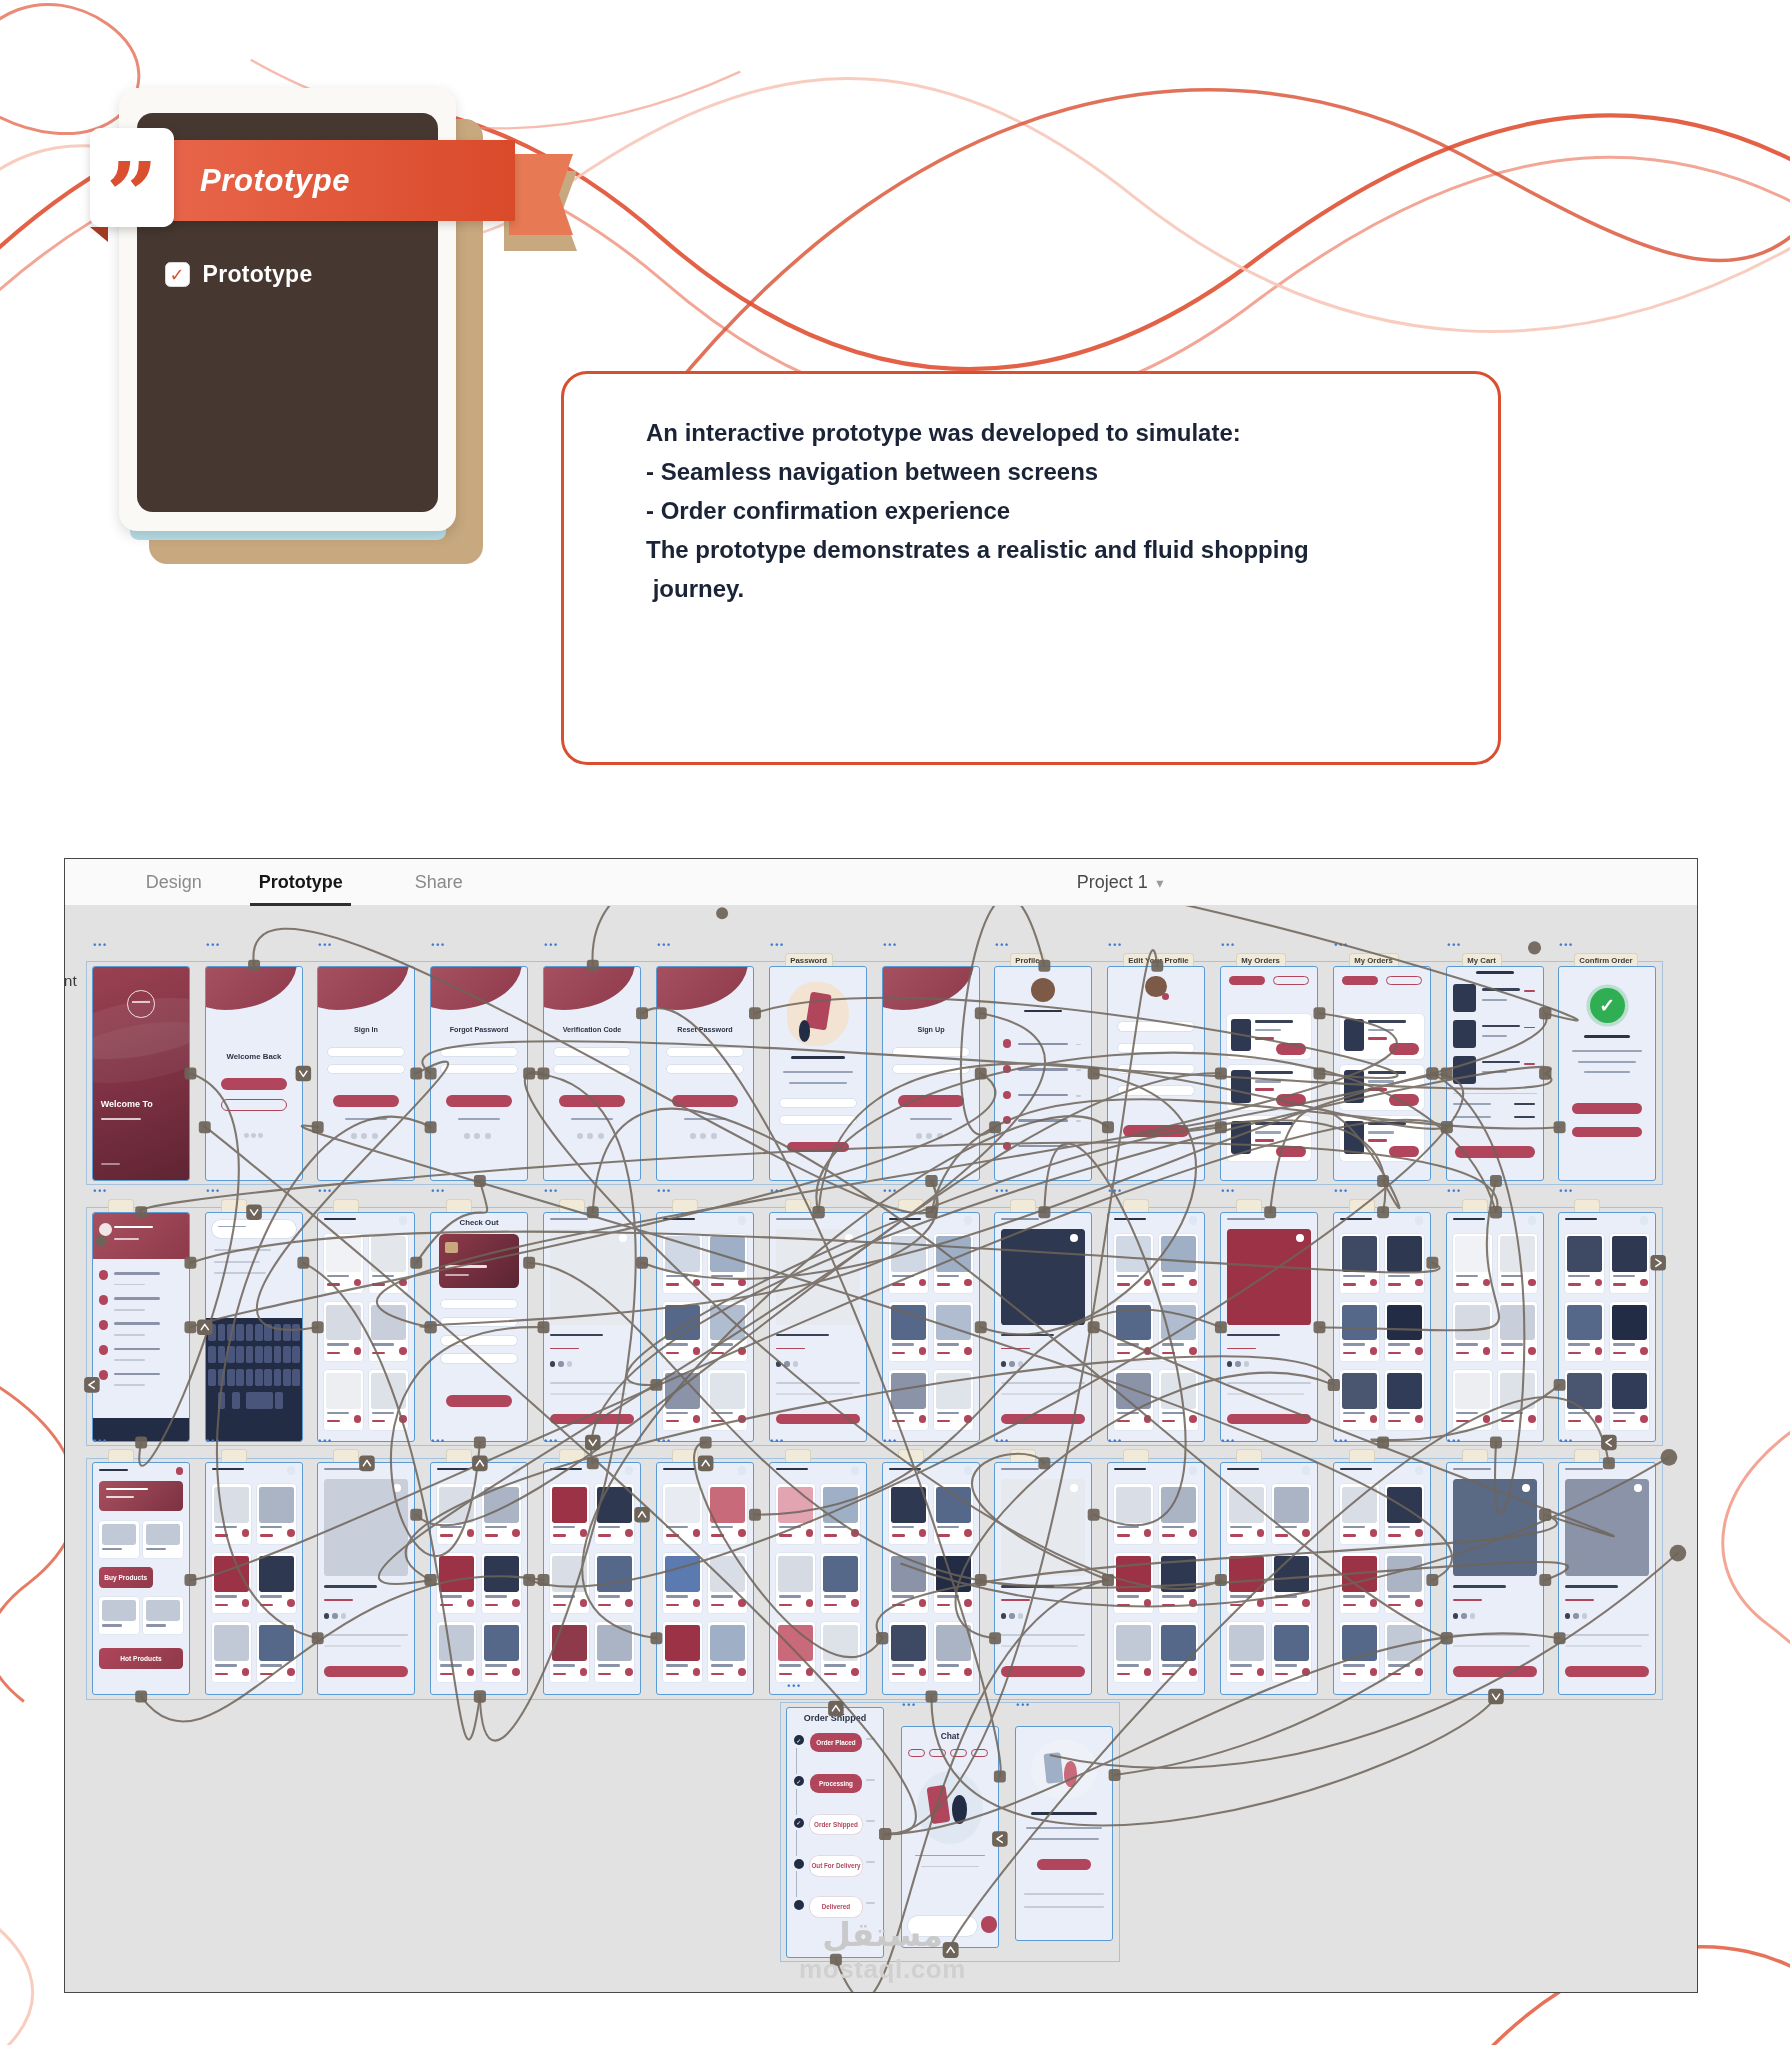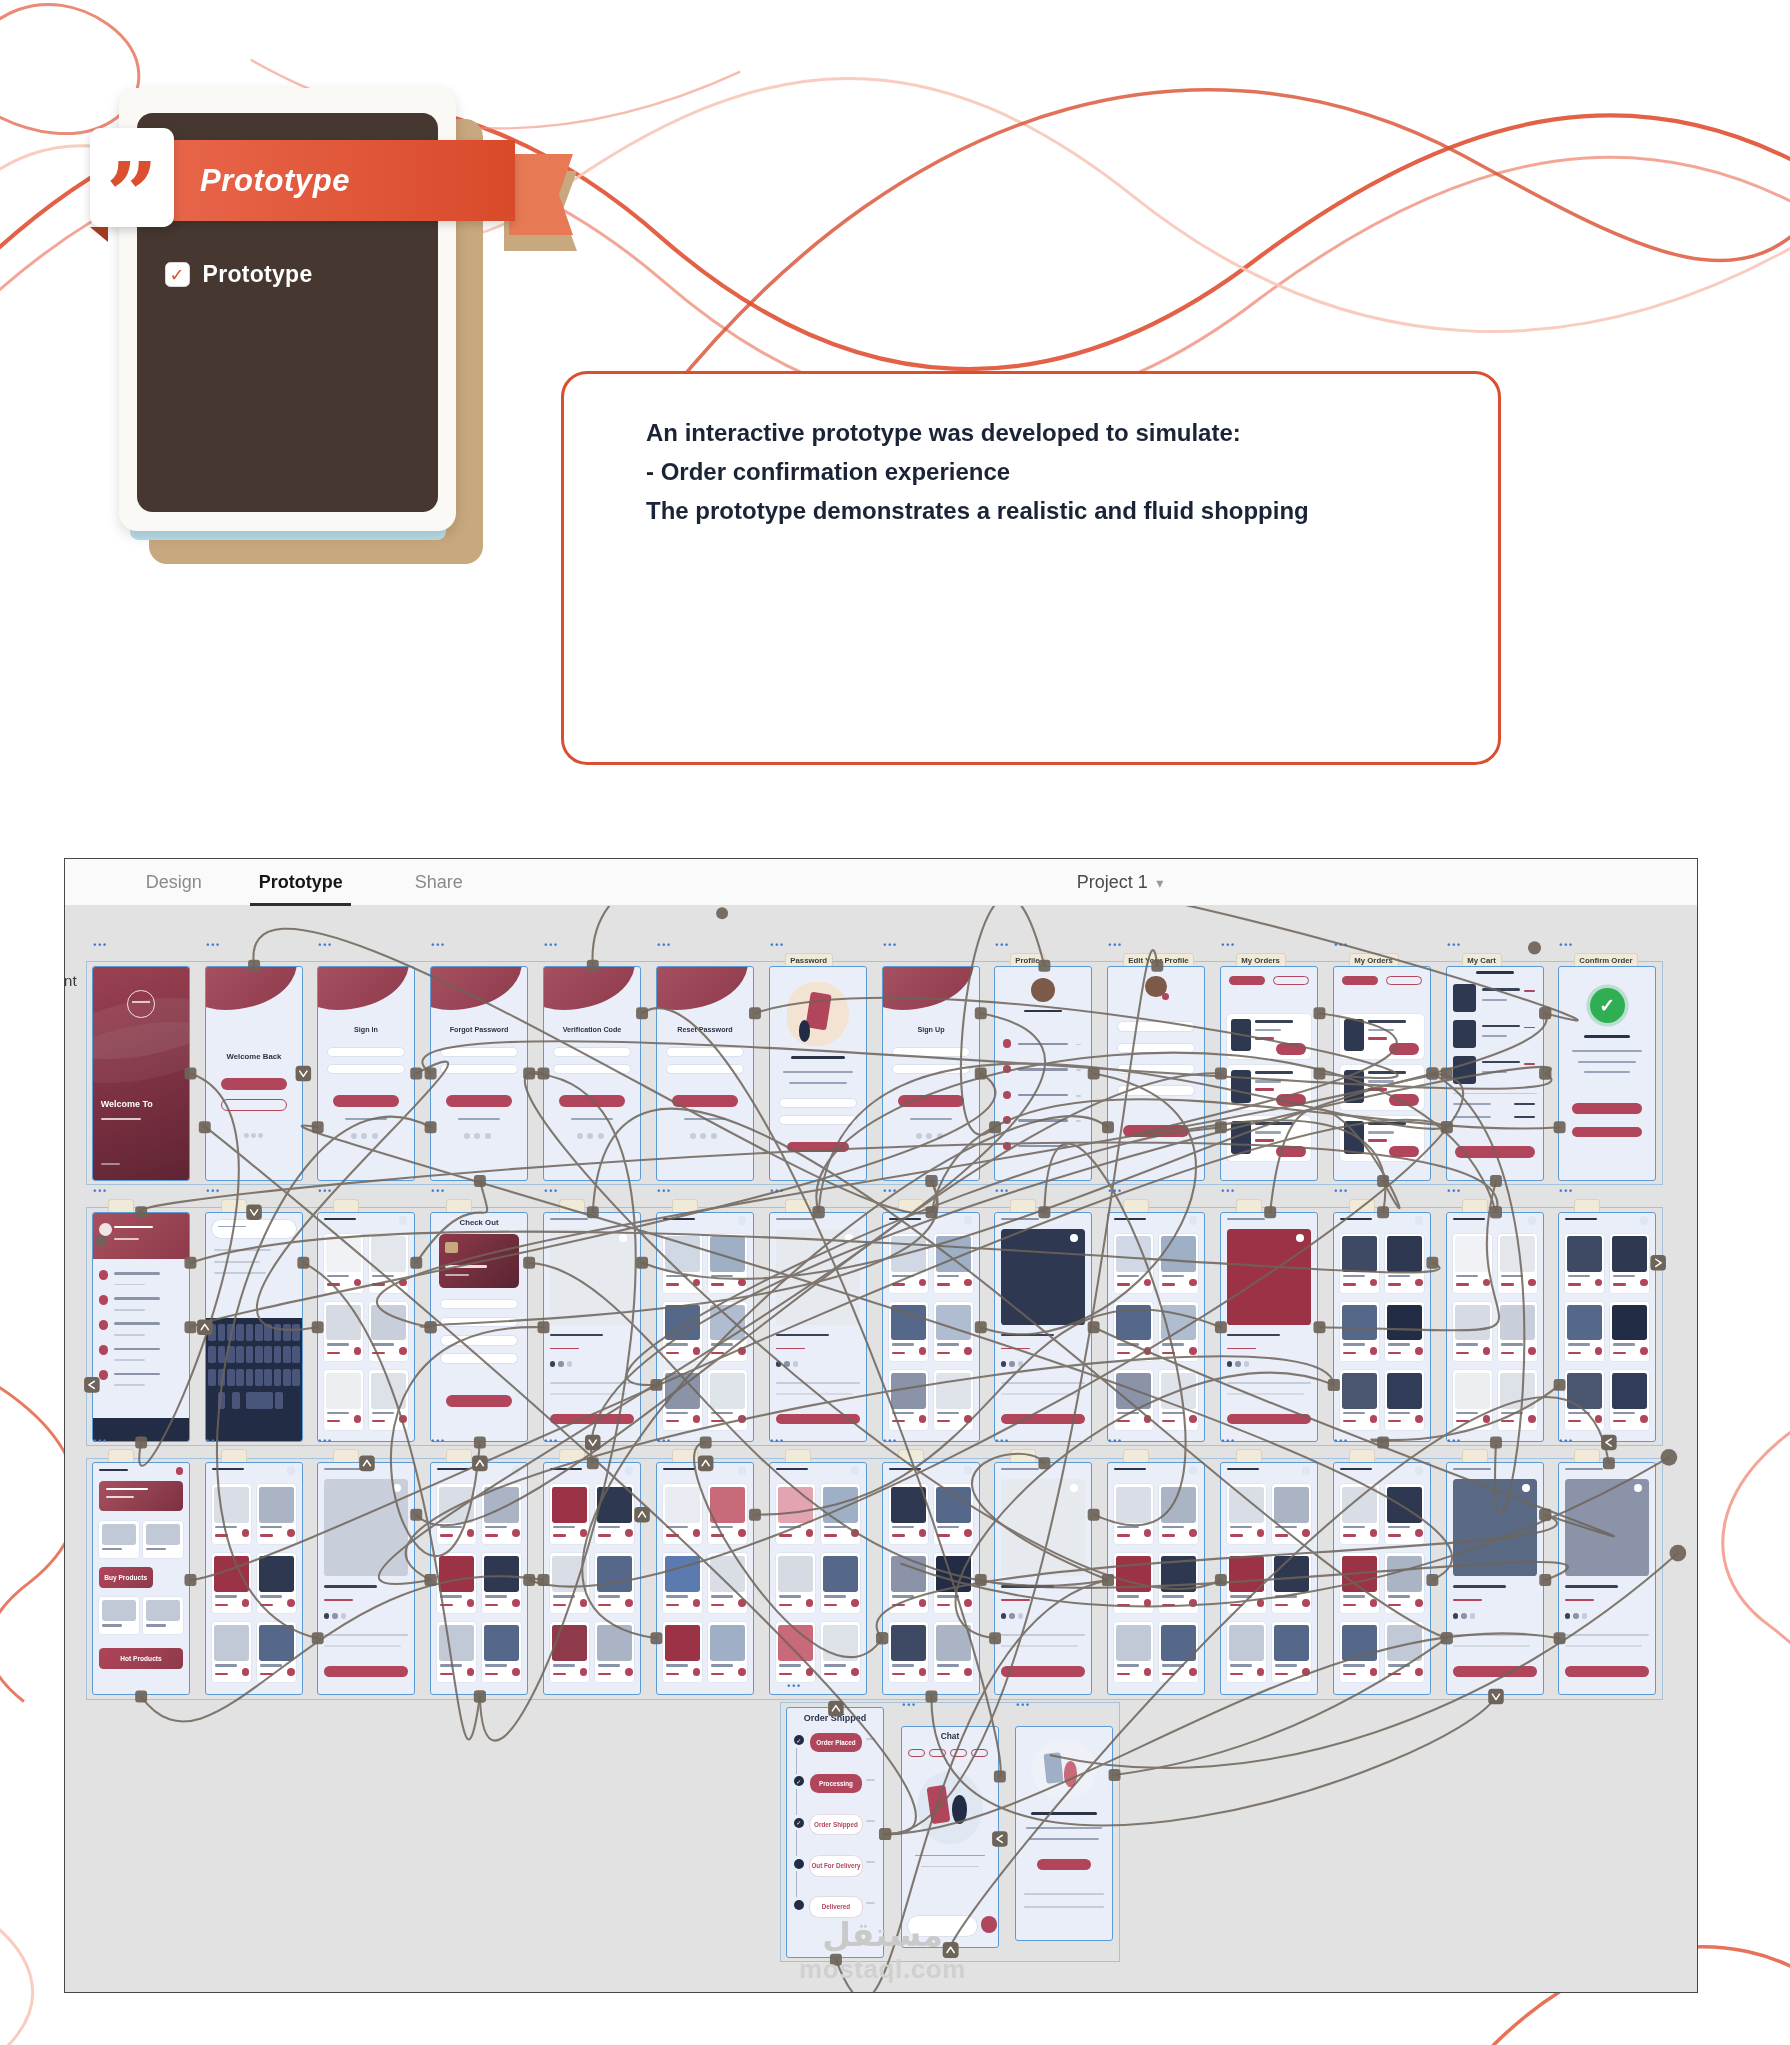--- a/index.html
+++ b/index.html
@@ -89,22 +89,24 @@
     <div class="quote-tab">
         <span class="quote-glyph">”</span>
       </div>
     <div class="fold"></div>
   </div>
 </div>
 
 <div class="callout">
   <div id="callout-text">
       <div class="callout-line">An interactive prototype was developed to simulate:</div>
+      <div class="callout-line">- Seamless navigation between screens</div>
       <div class="callout-line">- Order confirmation experience</div>
       <div class="callout-line">The prototype demonstrates a realistic and fluid shopping</div>
+      <div class="callout-line"> journey.</div>
     </div>
 </div>
 
 <div class="figma">
   <div class="toolbar">
     <div class="tab" id="tab-design">Design</div>
     <div class="tab active" id="tab-prototype">Prototype</div>
     <div class="tab" id="tab-share">Share</div>
     <div class="project">
       <span>Project 1</span>

